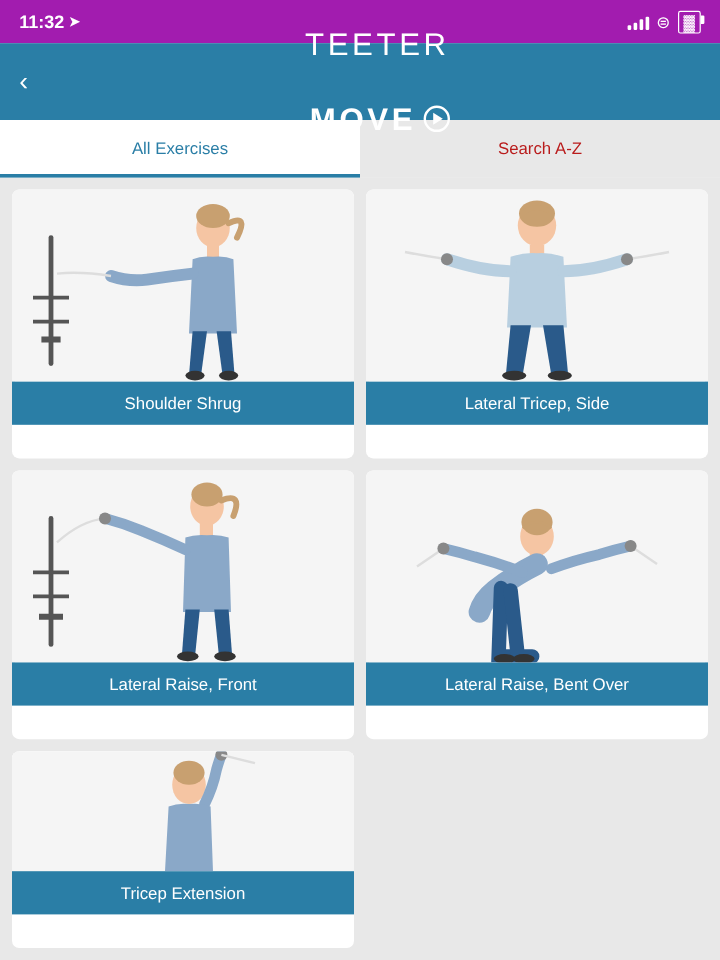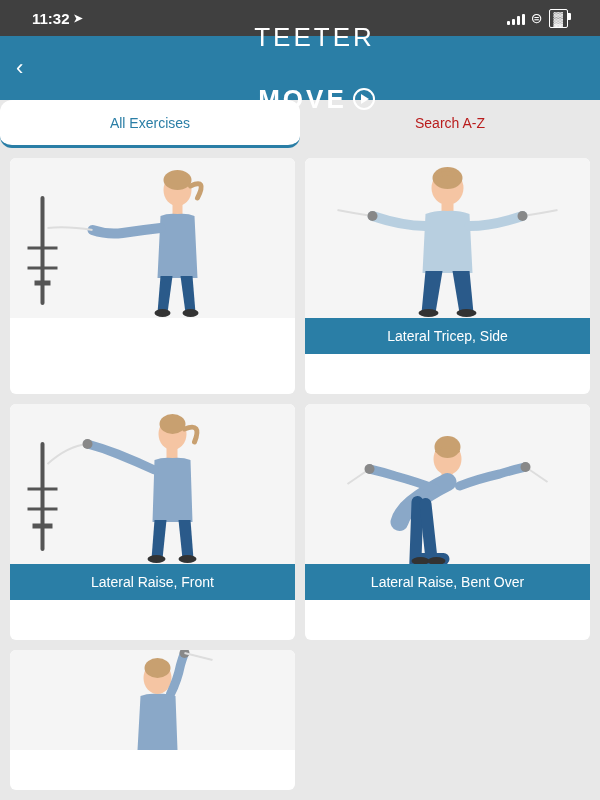--- a/index.html
+++ b/index.html
@@ -6,26 +6,26 @@
     body {
       width: 600px;
       height: 800px;
       background: #f0f0f0;
       font-family: -apple-system, 'Helvetica Neue', Arial, sans-serif;
       overflow: hidden;
     }
 
     
     .status-bar {
-      background: #404040;
+      background: #a21caf;
       color: #fff;
       display: flex;
       justify-content: space-between;
       align-items: center;
-      padding: 6px 32px;
+      padding: 6px 16px;
       height: 36px;
     }
     .status-time {
       font-size: 15px;
       font-weight: 600;
       display: flex;
       align-items: center;
       gap: 4px;
     }
     .status-icons {
@@ -119,21 +119,20 @@
       font-size: 14px;
       cursor: pointer;
       border-bottom: 3px solid transparent;
       font-weight: 400;
     }
     .tab.active {
       background: #fff;
       color: #2a7ea6;
       font-weight: 500;
       border-bottom: 3px solid #2a7ea6;
-      border-radius: 12px;
     }
     .tab.inactive {
       color: #b91c1c;
     }
 
     
     .exercise-grid {
       display: grid;
       grid-template-columns: 1fr 1fr;
       gap: 10px;
@@ -251,20 +250,23 @@
 
         <path d="M80 72 Q55 68 35 70" stroke="#ddd" stroke-width="2" fill="none"></path>
 
         <path d="M148 118 L145 155 L155 155 L160 118Z" fill="#2a5a8a"></path>
         <path d="M180 118 L183 155 L173 155 L168 118Z" fill="#2a5a8a"></path>
 
         <ellipse cx="150" cy="155" rx="8" ry="4" fill="#333"></ellipse>
         <ellipse cx="178" cy="155" rx="8" ry="4" fill="#333"></ellipse>
       </svg>
     </div>
+    <div class="exercise-label">
+      <span>Shoulder Shrug</span>
+    </div>
   </div>
 
   <div class="exercise-card">
     <div class="exercise-image">
       <svg viewBox="0 0 280 160" xmlns="http://www.w3.org/2000/svg" class="figure-svg">
         <rect width="280" height="160" fill="#f5f5f5"></rect>
 
         <ellipse cx="140" cy="30" rx="16" ry="17" fill="#f5c5a3"></ellipse>
 
         <ellipse cx="140" cy="20" rx="15" ry="11" fill="#c8a070"></ellipse>
@@ -379,15 +381,18 @@
         <ellipse cx="145" cy="18" rx="13" ry="10" fill="#c8a070"></ellipse>
 
         <path d="M158 44 Q165 30 168 15 Q170 8 172 3" stroke="#8aa8c8" stroke-width="9" fill="none" stroke-linecap="round"></path>
 
         <circle cx="172" cy="3" r="5" fill="#888"></circle>
         <line x1="172" y1="3" x2="200" y2="10" stroke="#ddd" stroke-width="2"></line>
 
         <path d="M128 46 Q136 43 145 44 Q155 43 163 46 L165 100 L125 100 Z" fill="#8aa8c8"></path>
       </svg>
     </div>
+    <div class="exercise-label">
+      <span>Tricep Extension</span>
+    </div>
   </div>
 
 </div>
 
 </body></html>

